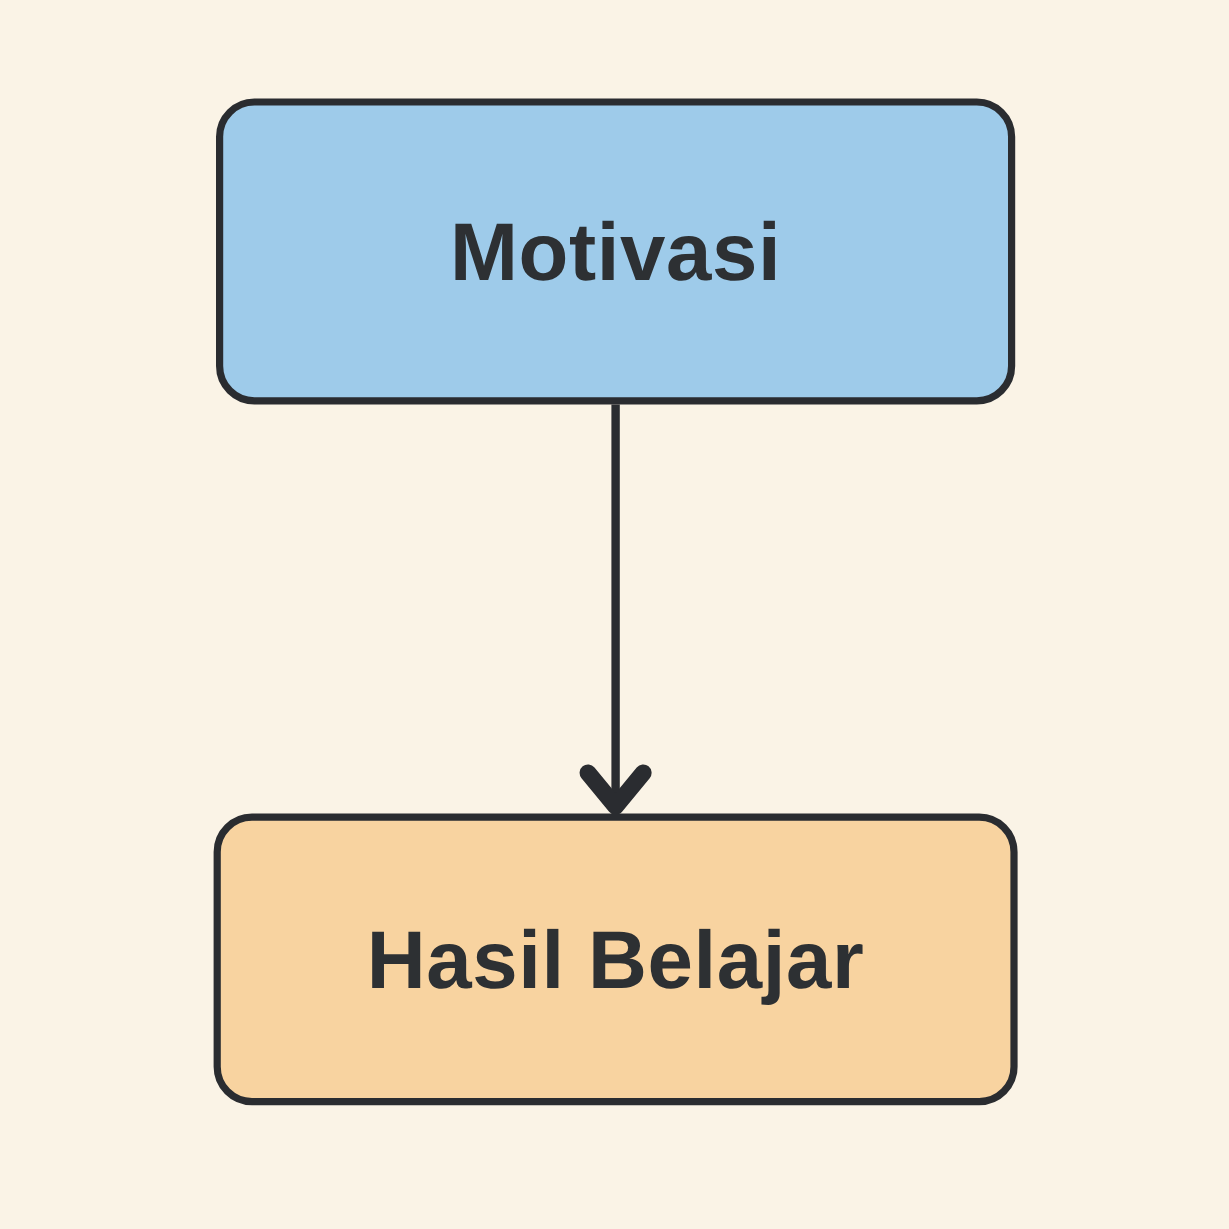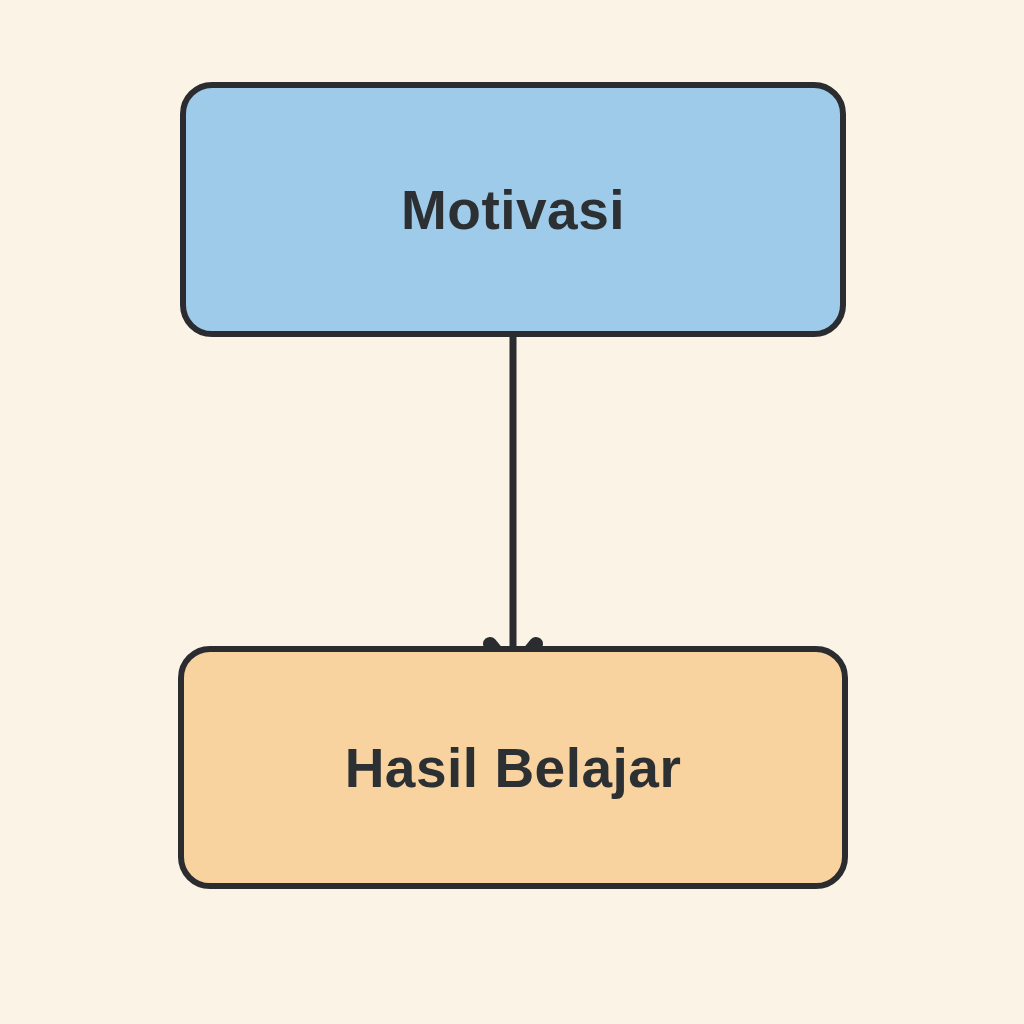--- a/index.html
+++ b/index.html
@@ -29,28 +29,28 @@
   }
   .node-motivasi {
     left: 180px;
     top: 82px;
     width: 666px;
     height: 255px;
     background: var(--node1-fill, #9ECBEA);
   }
   .node-hasil {
     left: 178px;
-    top: 646px;
+    top: 678px;
     width: 670px;
     height: 243px;
     background: var(--node2-fill, #F8D3A0);
     text-align: right;
   }
   .node-label {
-    font-size: 55px;
+    font-size: 68px;
     font-weight: 700;
     color: var(--text, #2D3033);
     letter-spacing: 0.5px;
     white-space: nowrap;
     user-select: none;
   }
   .edge-layer {
     position: absolute;
     inset: 0;
     pointer-events: none;

